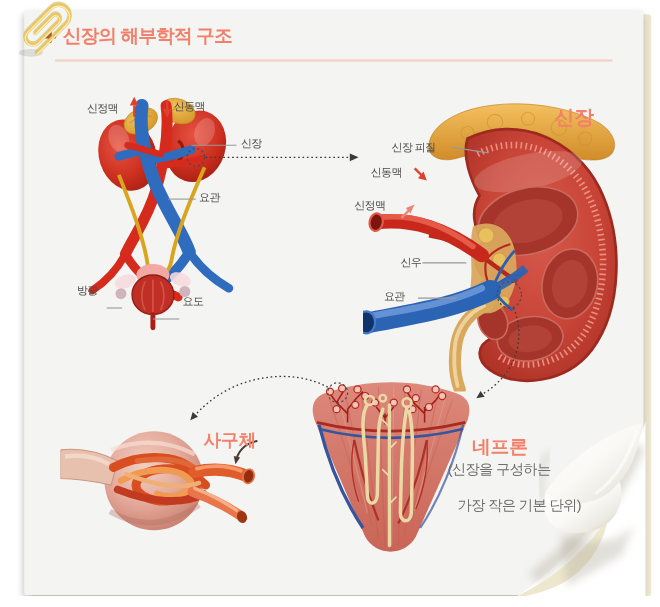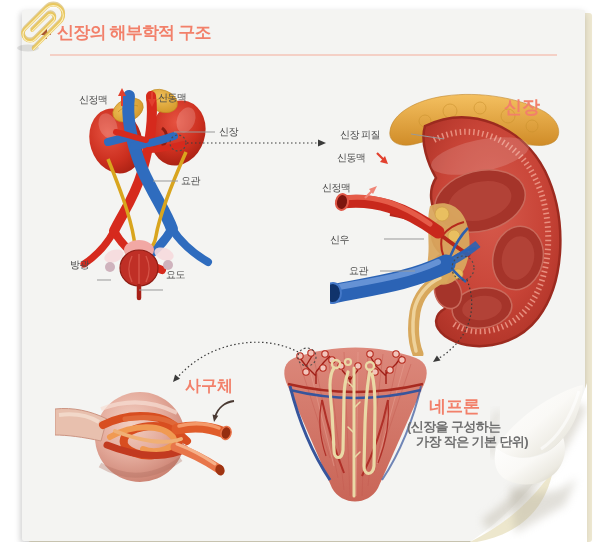--- a/index.html
+++ b/index.html
@@ -16,23 +16,23 @@
        color:#f2806a;letter-spacing:-0.8px;z-index:40;}
   .plus{position:absolute;left:39px;top:27px;width:12px;height:12px;z-index:40;}
   .plus::before{content:'';position:absolute;left:4.5px;top:0;width:3px;height:12px;
        background:#a34a33;border-radius:1px;}
   .plus::after{content:'';position:absolute;left:0;top:4.5px;width:12px;height:3px;
        background:#a34a33;border-radius:1px;}
   .divider{position:absolute;left:50px;top:54px;width:507px;height:2px;background:#f4d0c6;z-index:30;}
   .k-title{position:absolute;left:504px;top:95px;font-size:18px;z-index:40;}
   .neph-title{position:absolute;left:429px;top:395px;font-size:17px;z-index:40;}
   .neph-sub{position:absolute;left:407px;top:419px;font-size:13px;line-height:15px;
-       color:#6e6e6e;letter-spacing:-0.6px;z-index:40;font-weight:bold;}
-  .neph-sub .l2{display:block;padding-left:9px;}
-  .glom-title{position:absolute;left:185px;top:376px;font-size:16px;z-index:40;}
+       color:#6e6e6e;letter-spacing:-0.6px;z-index:40;}
+  .neph-sub .l2{display:block;padding-left:9px;margin-top:18px;}
+  .glom-title{position:absolute;left:185px;top:390px;font-size:16px;z-index:40;}
   svg{display:block;}
   .illus{position:absolute;z-index:10;}
   .overlay{position:absolute;left:0;top:0;z-index:35;pointer-events:none;}
   .curl{position:absolute;left:415px;top:365px;z-index:25;}
   .clip{position:absolute;left:2px;top:-2px;z-index:60;}
 </style>
 </head>
 <body>
 
 <div class="stage">
@@ -330,24 +330,24 @@
   </svg>
 
   <div class="lbl" style="left:79px;top:92px">신정맥</div>
   <div class="lbl" style="left:158px;top:90px">신동맥</div>
   <div class="lbl" style="left:219px;top:124px">신장</div>
   <div class="lbl" style="left:181px;top:173px">요관</div>
   <div class="lbl" style="left:70px;top:257px">방광</div>
   <div class="lbl" style="left:166px;top:267px">요도</div>
 
   <div class="k-title coral">신장</div>
-  <div class="lbl" style="left:340px;top:127px">신장 피질</div>
+  <div class="lbl" style="left:356px;top:127px">신장 피질</div>
   <div class="lbl" style="left:337px;top:150px">신동맥</div>
   <div class="lbl" style="left:322px;top:180px">신정맥</div>
-  <div class="lbl" style="left:330px;top:232px">신우</div>
+  <div class="lbl" style="left:364px;top:232px">신우</div>
   <div class="lbl" style="left:349px;top:263px">요관</div>
 
   <div class="neph-title coral">네프론</div>
   <div class="neph-sub">
     <span>(신장을 구성하는</span>
     <span class="l2">가장 작은 기본 단위)</span>
   </div>
 
   <div class="glom-title coral">사구체</div>
 

